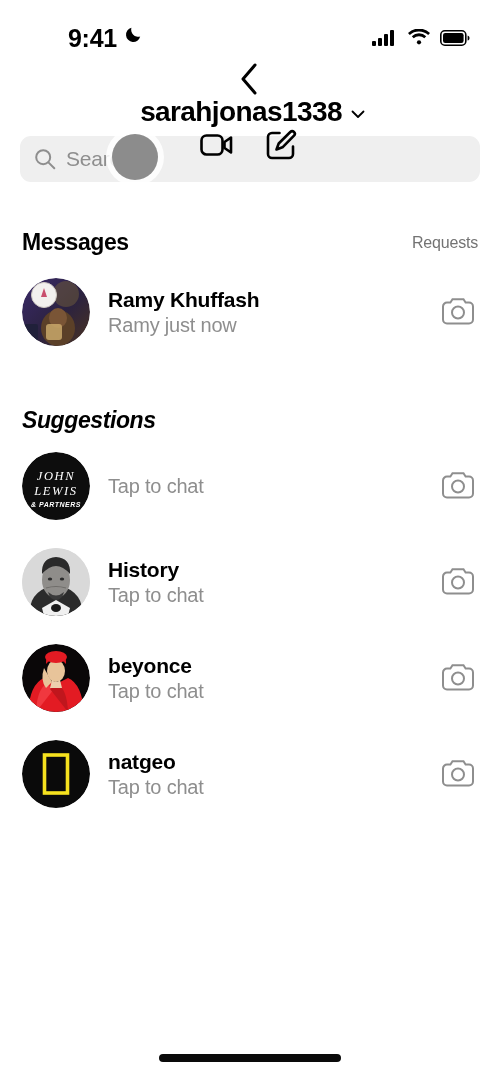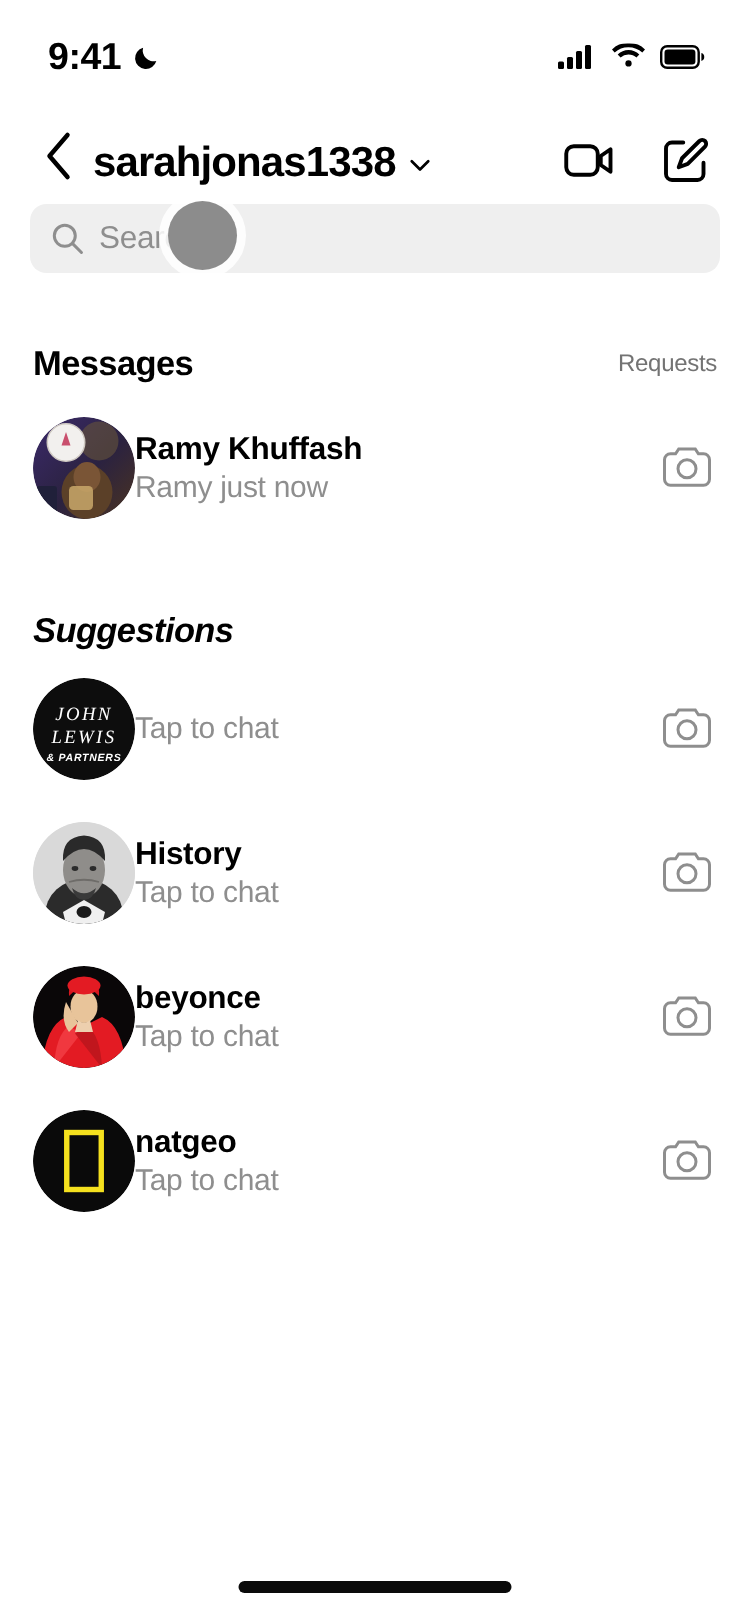--- a/index.html
+++ b/index.html
@@ -10,29 +10,29 @@
     -webkit-font-smoothing:antialiased;
     overflow:hidden;
   }
   .phone { position:relative; width:500px; height:1080px; background:#fff; }
 
   
   .statusbar {
     height:62px; display:flex; align-items:center;
     justify-content:space-between; padding:14px 30px 0 32px;
   }
-  .sb-left { display:flex; align-items:center; gap:7px; }
+  .sb-left { display:flex; align-items:flex-start; gap:7px;margin-left:36px; }
   .sb-time { font-size:25px; font-weight:700; color:#000; letter-spacing:-0.3px; }
   .moon { width:20px; height:20px; display:block; }
   .sb-right { display:flex; align-items:center; gap:9px; }
 
   
   .header {
-    height:62px; display:flex; align-items:flex-end;
-    padding:0 26px 0 24px; gap:0;
+    height:62px; display:flex; align-items:center;
+    padding:0 26px 0 24px; gap:0;flex-direction:column;
   }
   .back-btn { width:30px; height:40px; display:flex; align-items:center; justify-content:center; }
   .title-wrap { display:flex; align-items:baseline; gap:8px; margin-left:8px; flex:1; }
   .title {
     font-size:28px; font-weight:700; color:#000; letter-spacing:-0.6px;
     white-space:nowrap;
   }
   .chev-down { width:16px; height:16px; display:block; align-self:center; margin-top:4px; }
   .hdr-actions { display:flex; align-items:center; gap:30px; }
   .hdr-icon { width:34px; height:34px; display:flex; align-items:center; justify-content:center; }
@@ -50,21 +50,21 @@
     display:flex; align-items:center; justify-content:space-between;
     padding:26px 22px 8px 22px;
     margin-top:21px;
   }
   .section-title { font-size:23px; font-weight:700; color:#000; letter-spacing:-0.4px; }
   .section-action { font-size:16px; color:#737373; letter-spacing:-0.2px; }
   .section-row.solo { padding-bottom:4px;font-style:italic; }
 
   
   .row {
-    display:flex; align-items:center; 
+    display:flex; align-items:center; gap:18px;
     padding:9px 24px 9px 22px; height:96px;
   }
   .avatar {
     width:68px; height:68px; border-radius:50%;
     flex:0 0 68px; overflow:hidden; position:relative; background:#ddd;font-style:italic;
   }
   .avatar svg { display:block; width:68px; height:68px; }
   .row-text { flex:1; min-width:0; display:flex; flex-direction:column; gap:2px; }
   .row-name {
     font-size:21px; font-weight:700; color:#000;

